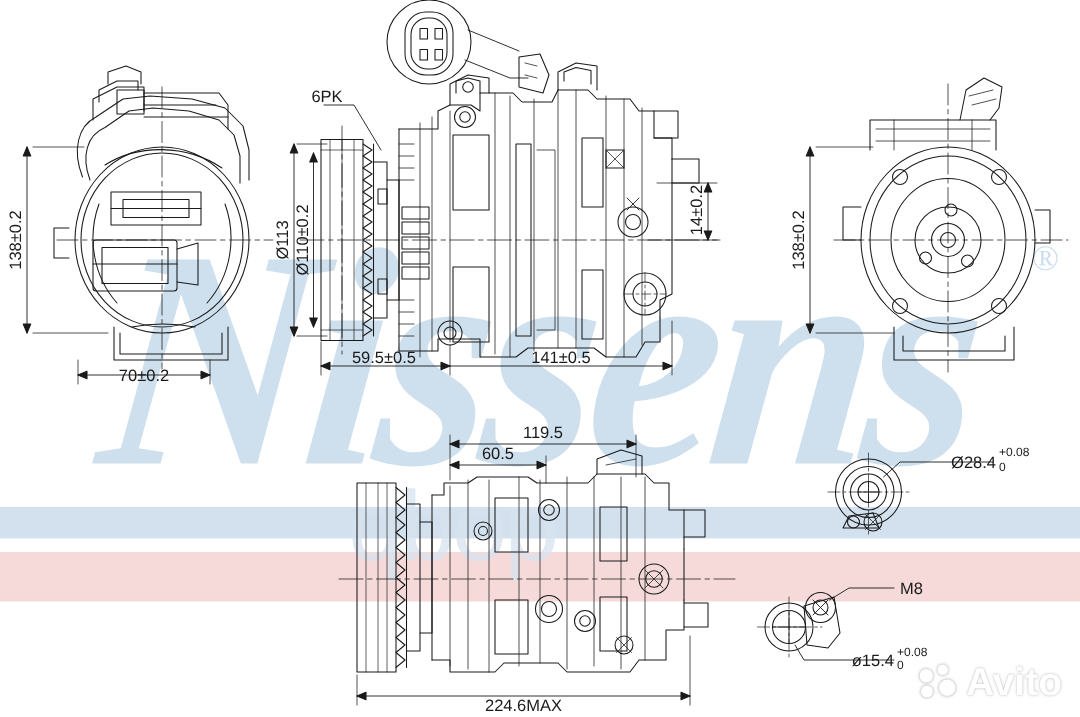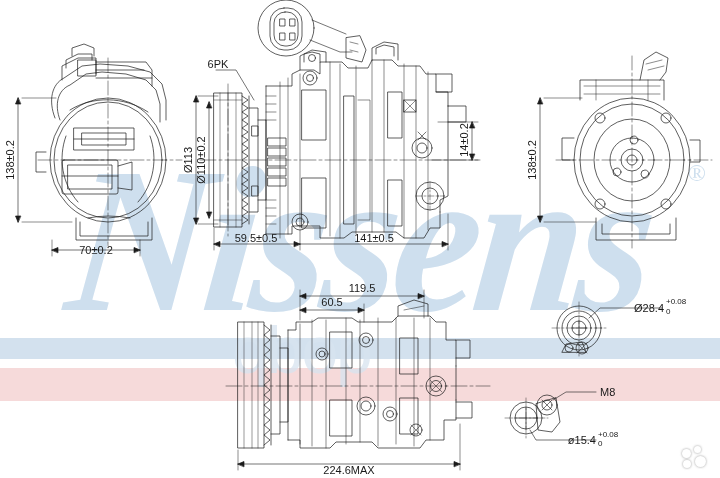--- a/index.html
+++ b/index.html
@@ -443,15 +443,16 @@
     </g>
   </svg>
 
   <div class="avito">
     <span class="dots">
       <i></i>
         <i></i>
         <i></i>
         <i></i>
     </span>
+    <span>Avito</span>
   </div>
 
 </div>
 
 </body></html>

